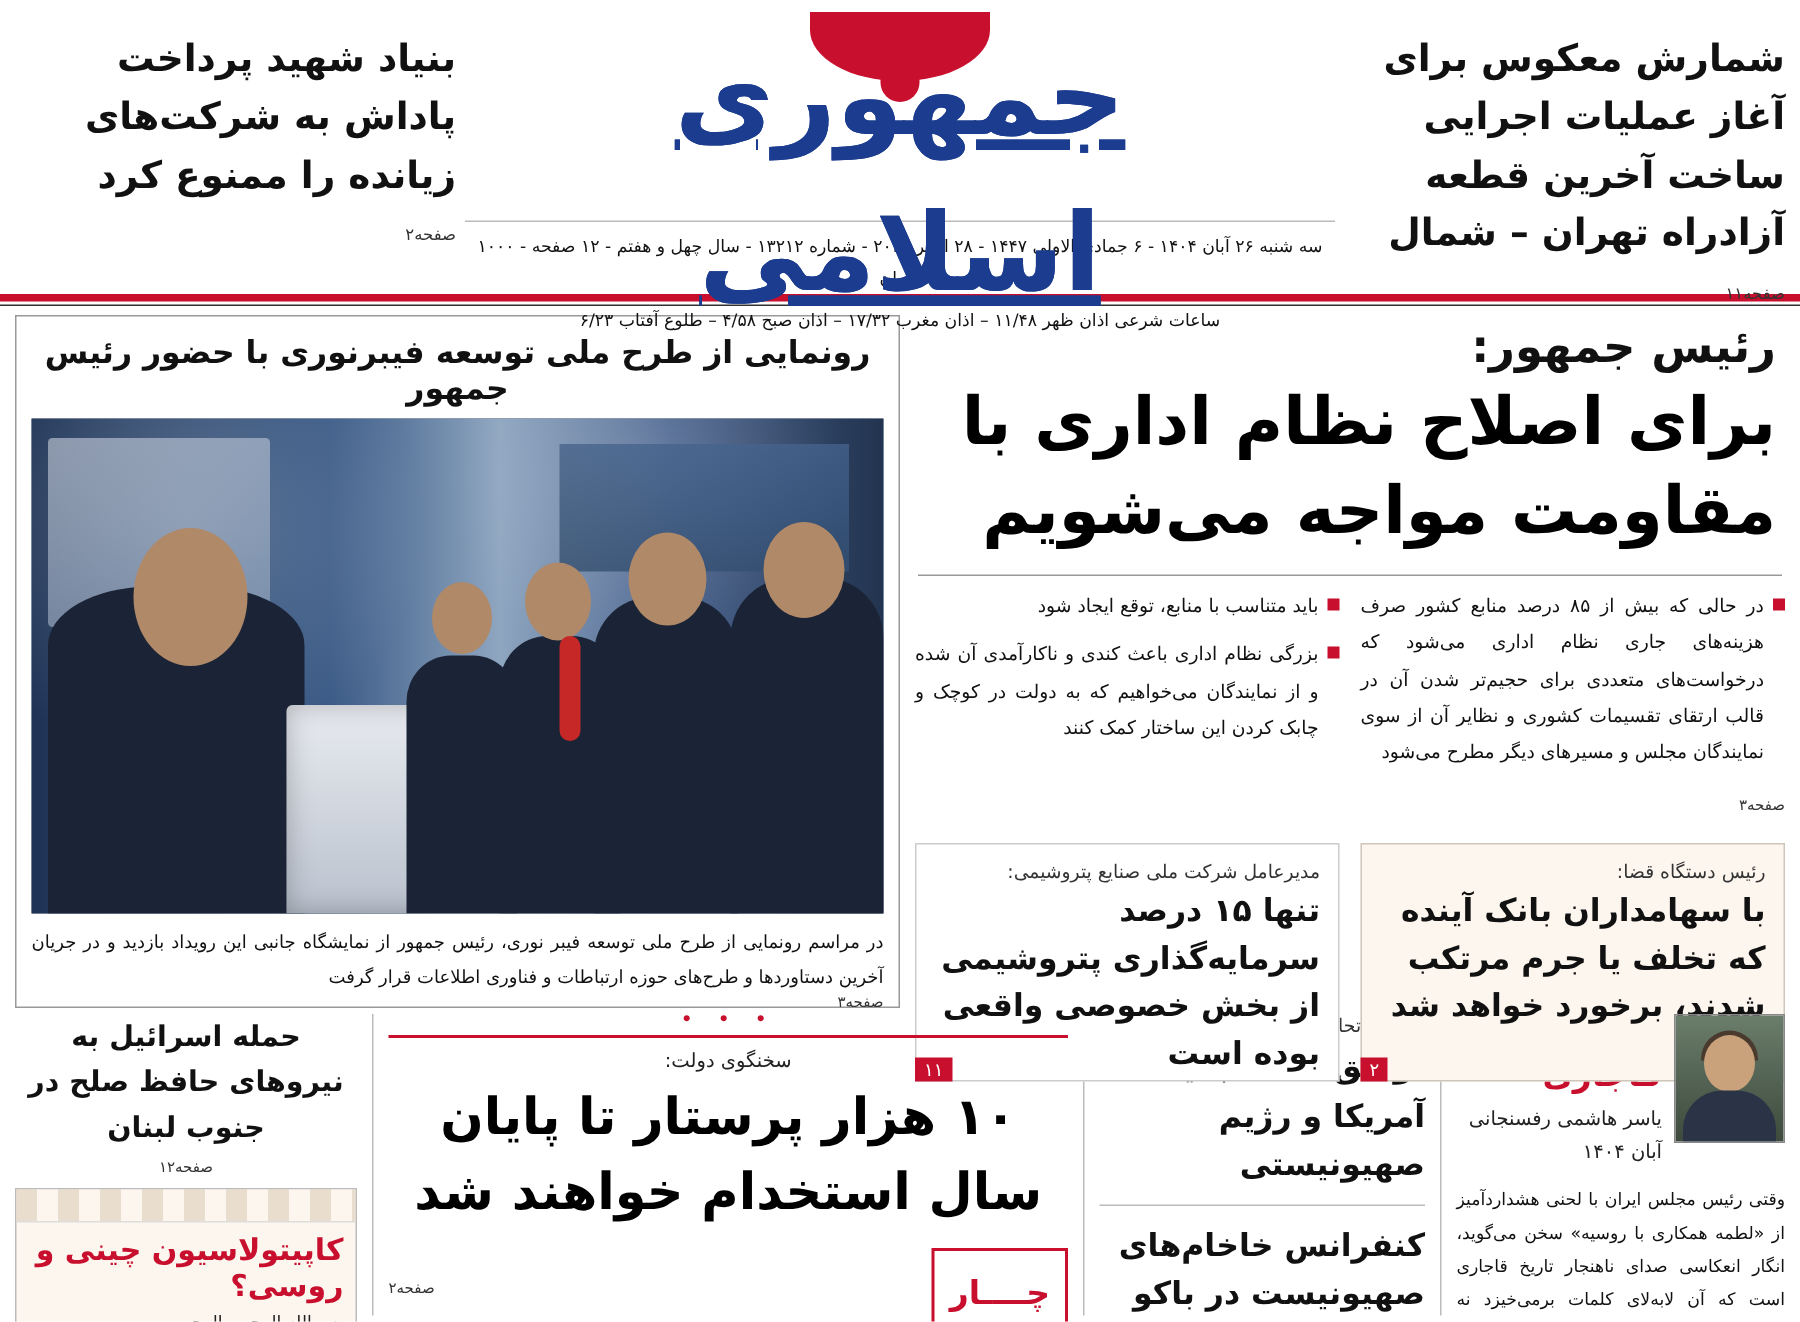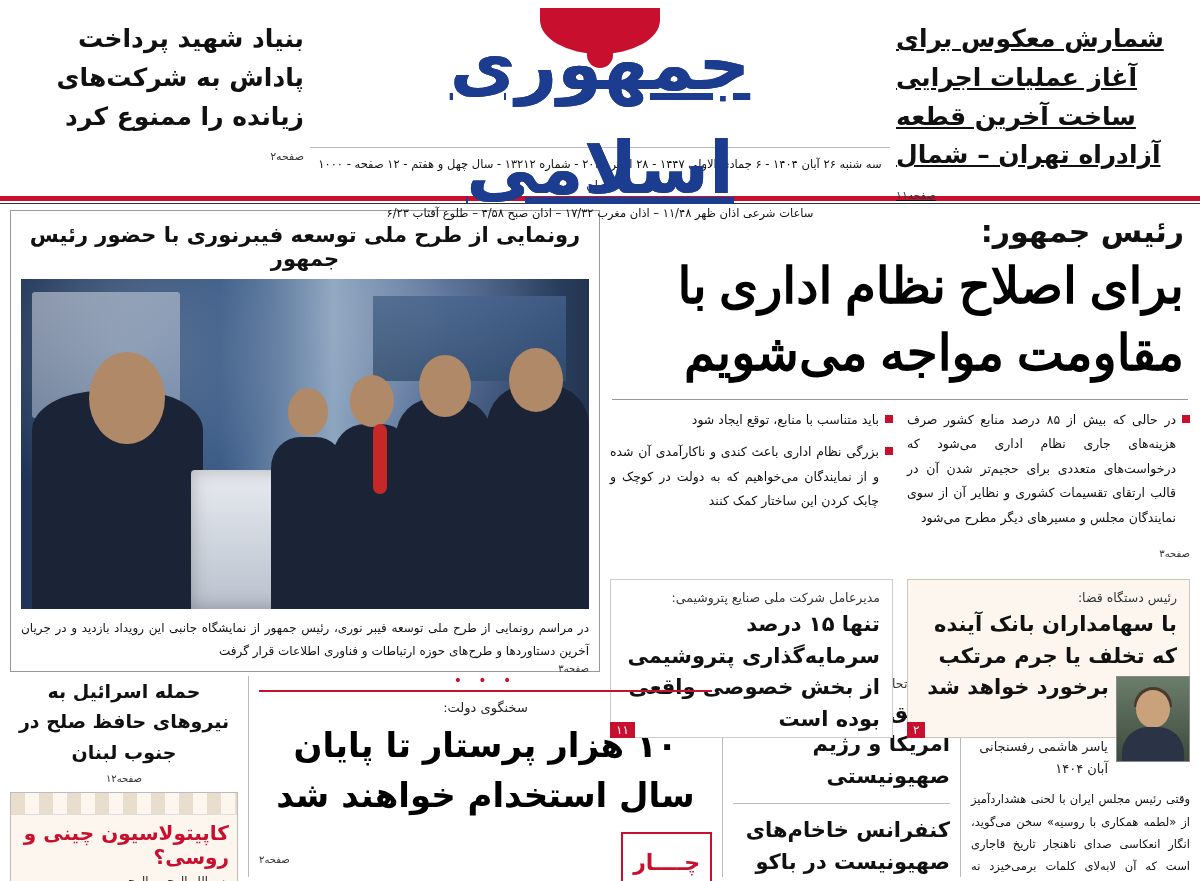--- a/index.html
+++ b/index.html
@@ -28,23 +28,22 @@
   }
   .mast-col {
     flex: 0 0 300px;
     padding-top: 14px;
   }
   .mast-right {
     text-align: right;
     padding-right: 6px;
   }
   .mast-left {
-    text-align: left;
+    text-align: right;
     padding-left: 6px;
-    text-decoration: underline;
   }
   .mast-headline {
     font-size: 25px;
     line-height: 1.55;
     font-weight: bold;
     color: #111;
     direction: rtl;
   }
   .mast-pageref {
     font-size: 11px;
@@ -137,26 +136,25 @@
   }
   .lead-kicker {
     text-align: right;
     font-size: 30px;
     font-weight: bold;
     color: #111;
     margin: 4px 6px 4px 0;
   }
   .lead-title {
     text-align: right;
-    font-size: 50px;
+    font-size: 44px;
     line-height: 1.34;
     font-weight: bold;
     color: #000;
     margin: 2px 6px 0 0;
-    font-family: Liberation Serif, serif;
   }
   .lead-rule {
     border-top: 1px solid #999;
     margin: 12px 2px 8px 2px;
   }
   .lead-body {
     display: flex;
     flex-direction: row;
     gap: 14px;
     direction: rtl;

